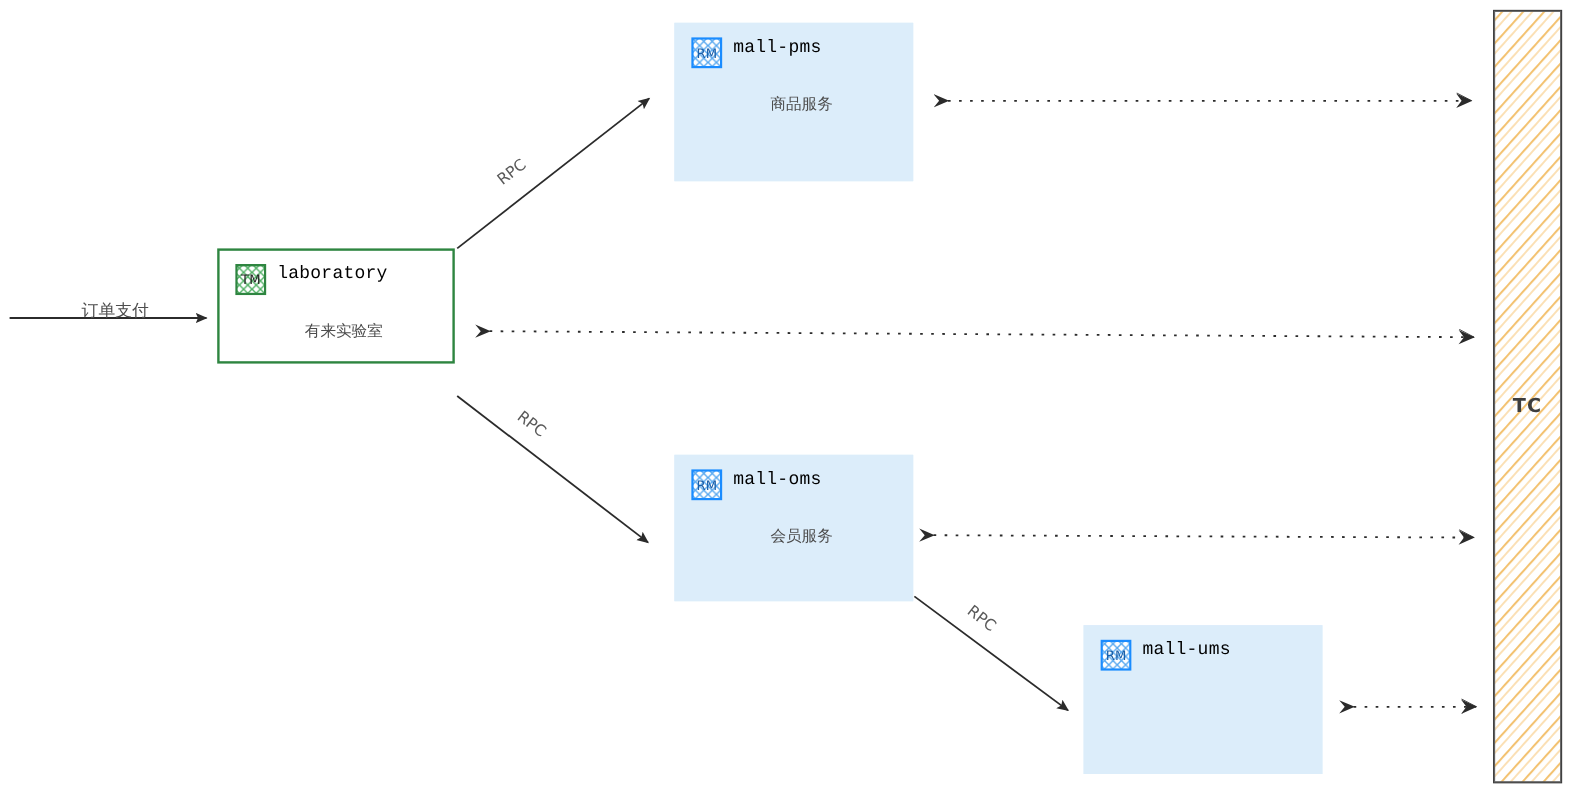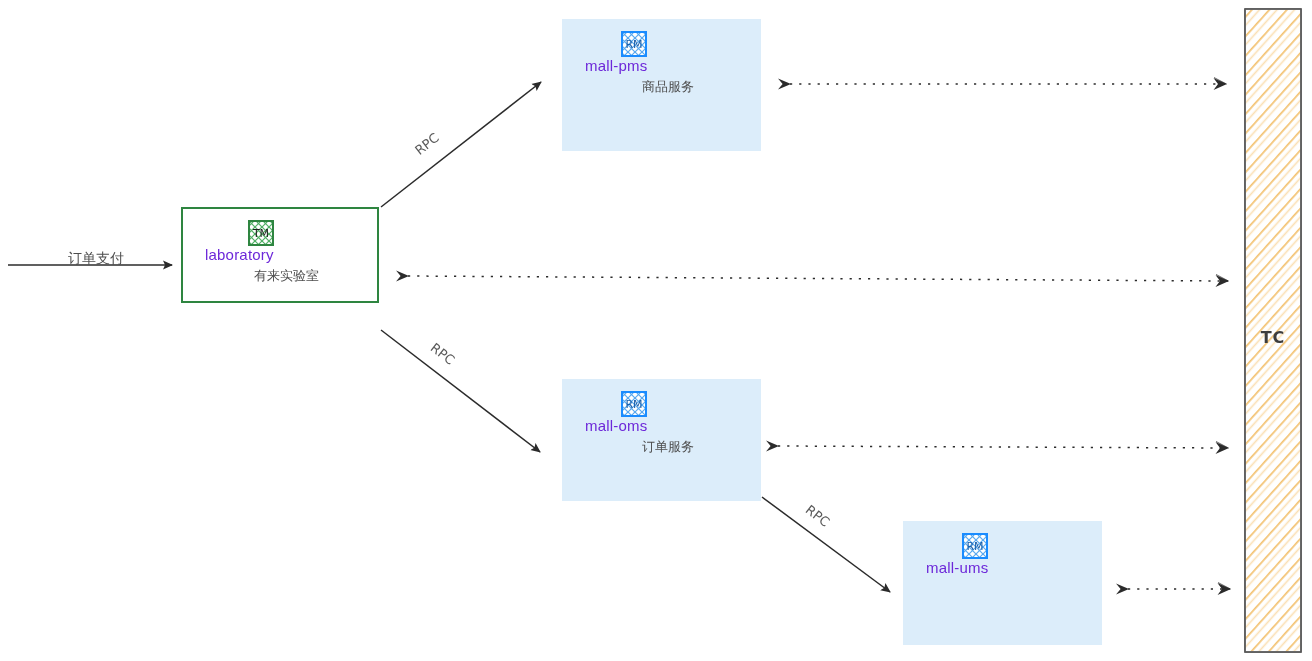--- a/index.html
+++ b/index.html
@@ -37,37 +37,36 @@
   }
   .node.tm {
     background: #ffffff;
     border: 2px solid #2e8540;
   }
   .node-head {
     position: absolute;
     left: 13px;
     top: 11px;
     display: flex;
-    align-items: flex-end;
+    align-items: flex-start;
     height: 26px;
-    flex-direction: column;
   }
   .badge {
     width: 26px;
     height: 26px;
     box-sizing: border-box;
     position: relative;
     flex: 0 0 auto;
   }
   .badge svg { display: block; }
   .node-title {
     margin-left: 9px;
     font-size: 15px;
-    color: #6d28d9;
-    font-family: Liberation Sans, sans-serif;
+    color: #000000;
+    font-family: Liberation Mono, monospace;
     letter-spacing: .2px;
     white-space: nowrap;
   }
   .node-sub {
     position: absolute;
     left: 13px;
     right: 0;
     top: 58px;
     text-align: center;
     font-size: 13px;
@@ -221,21 +220,21 @@
   <div class="node service" style="left:562px; top:379px; width:199px; height:122px;">
     <div class="node-head">
       <span class="badge">
         <svg width="26" height="26" viewBox="0 0 26 26">
           <rect x="1" y="1" width="24" height="24" fill="url(#blueHatch)" stroke="#1a8cff" stroke-width="2"></rect>
           <text x="13" y="17" font-size="11" font-family="DejaVu Sans, sans-serif" text-anchor="middle" fill="#1b5fa8">RM</text>
         </svg>
       </span>
       <span class="node-title">mall-oms</span>
     </div>
-    <div class="node-sub">订单服务</div>
+    <div class="node-sub">会员服务</div>
   </div>
 
   <div class="node service" style="left:903px; top:521px; width:199px; height:124px;">
     <div class="node-head">
       <span class="badge">
         <svg width="26" height="26" viewBox="0 0 26 26">
           <rect x="1" y="1" width="24" height="24" fill="url(#blueHatch)" stroke="#1a8cff" stroke-width="2"></rect>
           <text x="13" y="17" font-size="11" font-family="DejaVu Sans, sans-serif" text-anchor="middle" fill="#1b5fa8">RM</text>
         </svg>
       </span>

